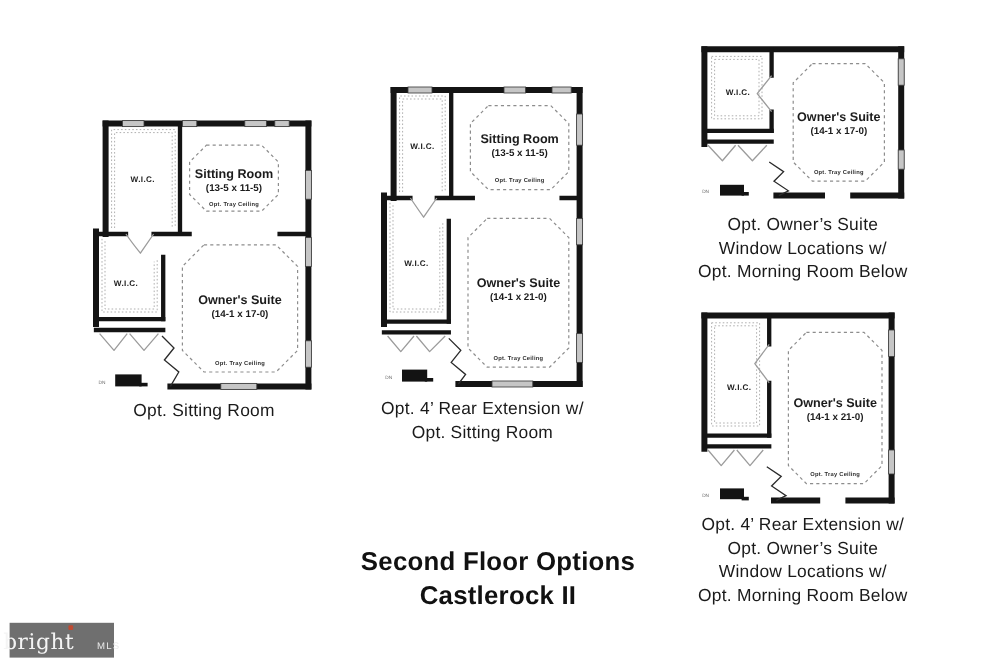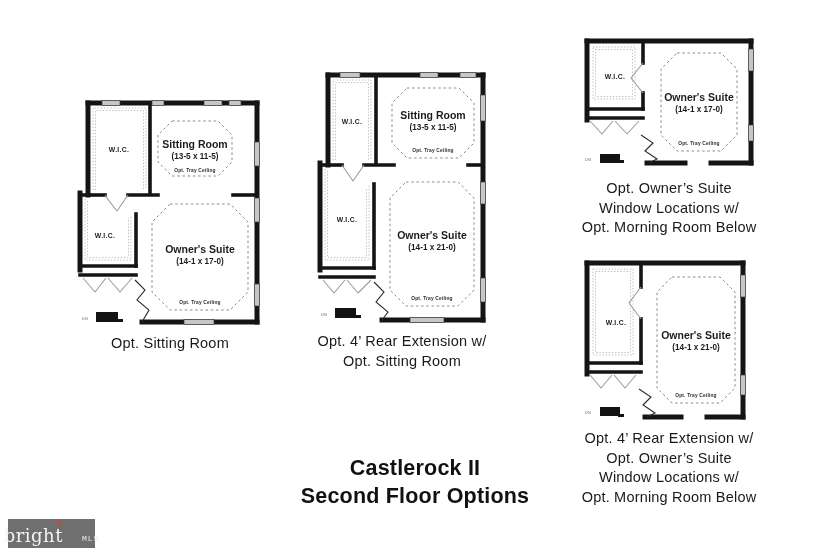--- a/index.html
+++ b/index.html
@@ -38,21 +38,21 @@
     display:flex;align-items:flex-end;justify-content:center;padding-bottom:3px;box-sizing:border-box;
   }
   .logo .brand{
     font-family:"DejaVu Serif",serif;font-size:18px;line-height:18px;color:#f4f4f4;
     letter-spacing:.5px;position:relative;
   }
   .logo .dot{
     position:absolute;width:4px;height:4px;background:#bf4b32;left:49px;top:2px;border-radius:1px;
   }
   .logo .suffix{
-    font-family:Liberation Mono, monospace;font-size:8px;color:#eaeaea;
+    font-family:Liberation Sans, sans-serif;font-size:8px;color:#eaeaea;
     letter-spacing:1px;margin:0 0 2px 19px;
   }
 </style>
 </head>
 <body>
 
 <div id="sheet">
 
   <svg class="plan" style="left:76px;top:98px" width="184" height="228" viewBox="0 0 184 228">
     <g>
@@ -265,22 +265,22 @@
     <text class="rnote" x="113" y="138">Opt. Tray Ceiling</text>
   </svg>
   <div class="caption" style="left:552px;top:429px;width:234px">
     <div>Opt. 4’ Rear Extension w/</div>
     <div>Opt. Owner’s Suite</div>
     <div>Window Locations w/</div>
     <div>Opt. Morning Room Below</div>
   </div>
 
   <div class="sheet-title">
+    <div>Second Floor Options</div>
     <div>Castlerock II</div>
-    <div>Second Floor Options</div>
   </div>
 
   <div class="logo">
     <span class="brand">bright</span>
     <span class="dot"></span>
     <span class="suffix">MLS</span>
   </div>
 
 </div>
 

